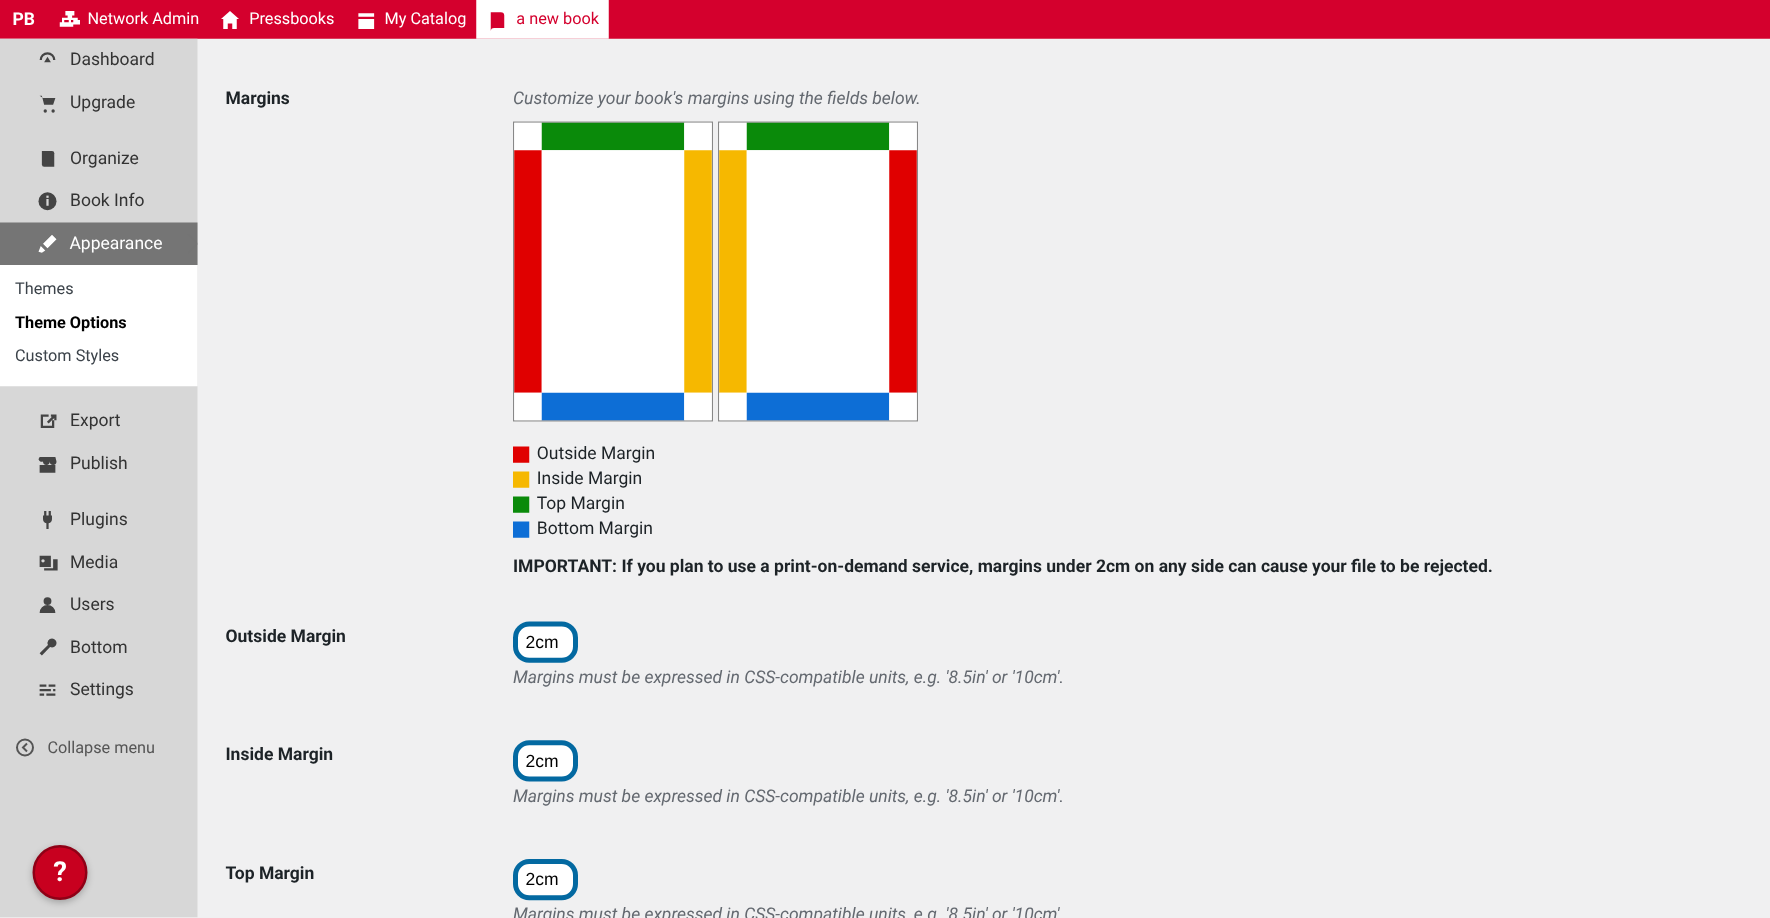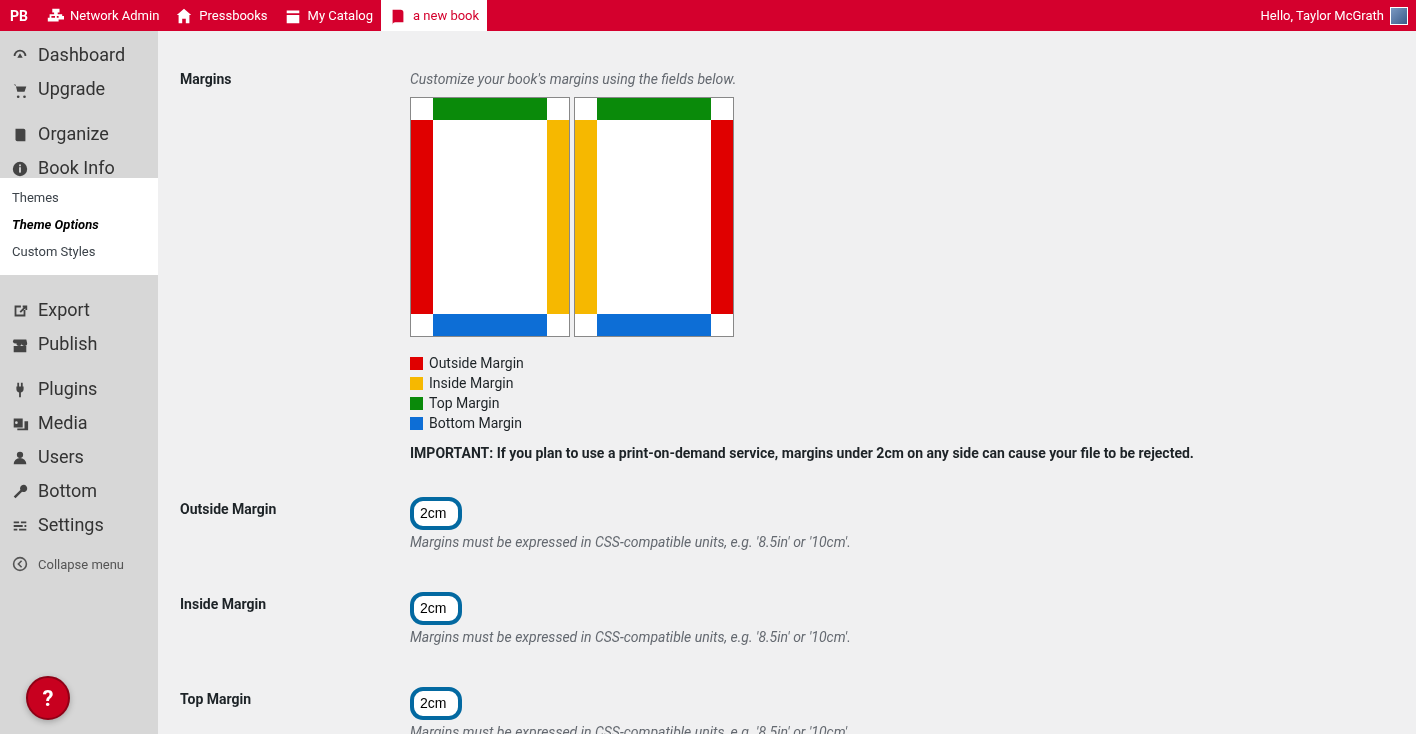--- a/index.html
+++ b/index.html
@@ -43,26 +43,26 @@
   
   #wpwrap { display:flex; height:calc(100vh - 31px); }
   #adminmenu {
     width:158px;
     background:#d7d7d7;
     flex-shrink:0;
     display:flex; flex-direction:column;
     position:relative;
   }
   .menu-item {
-    display:flex; align-items:flex-end;
+    display:flex; align-items:center;
     height:34px;
-    padding:0 10px;
+    padding:0 28px;
     color:#333;
     cursor:pointer;
-    font-size:18px;
+    font-size:14px;
   }
   .menu-item .icon { width:20px; display:flex; justify-content:center; margin-right:8px; }
   .menu-item.current {
     background:#757575; color:#fff;
     position:relative;
   }
   .menu-item.current::after {
     content:"";
     position:absolute; right:-8px; top:50%;
     transform:translateY(-50%);
@@ -72,21 +72,21 @@
   .submenu {
     background:#fff;
     padding: 6px 0 10px 0;
   }
   .submenu .sub-item {
     padding: 6px 12px;
     font-size:13px;
     color:#3c434a;
     cursor:pointer;
   }
-  .submenu .sub-item.current { font-weight:700; color:#000;font-style:italic; }
+  .submenu .sub-item.current { font-weight:700; color:#000; }
   .menu-sep { height:11px; }
   .collapse-item {
     display:flex; align-items:center;
     padding:10px 10px;
     color:#555;
     cursor:pointer;
     font-size:13px;
     text-align:right;
   }
   .collapse-item .icon { width:20px; margin-right:8px; display:flex; justify-content:center; }
@@ -210,26 +210,20 @@
         <div class="ab-item active">
           <span class="icon">
             <svg width="18" height="18" viewBox="0 0 20 20">
               <path fill="#d4002d" d="M4 3h9a3 3 0 013 3v11H7a3 3 0 00-3 3V3z"></path>
             </svg>
           </span>
           <span>a new book</span>
         </div>
       </div>
   </div>
-  <div class="ab-right">
-    <div class="ab-item">
-      <span>Hello, Taylor McGrath</span>
-      <span class="avatar"></span>
-    </div>
-  </div>
 </div>
 
 <div id="wpwrap">
 
   <div id="adminmenu">
     <div id="menu-items">
         <div class="menu-item">
           <span class="icon">
             <svg width="18" height="18" viewBox="0 0 20 20">
               <path fill="#444" d="M10 3a7 7 0 00-7 7h2a5 5 0 1110 0h2a7 7 0 00-7-7zm0 4l3 5H7l3-5z"></path>
@@ -256,20 +250,28 @@
         </div>
         <div class="menu-item">
           <span class="icon">
             <svg width="18" height="18" viewBox="0 0 20 20">
               <circle cx="10" cy="10" r="8" fill="#444"></circle>
               <rect x="9" y="8" width="2" height="6" fill="#d7d7d7"></rect>
               <rect x="9" y="5" width="2" height="2" fill="#d7d7d7"></rect>
             </svg>
           </span>
           <span>Book Info</span>
+        </div>
+        <div class="menu-item current">
+          <span class="icon">
+            <svg width="18" height="18" viewBox="0 0 20 20">
+              <path fill="#fff" d="M14 2l4 4-8 8-4-4 8-8zM4 12l4 4-3 2-3-1 2-5z"></path>
+            </svg>
+          </span>
+          <span>Appearance</span>
         </div>
         <div class="submenu">
           <div class="sub-item">Themes</div>
           <div class="sub-item current">Theme Options</div>
           <div class="sub-item">Custom Styles</div>
         </div>
         <div class="menu-sep"></div>
         <div class="menu-item">
           <span class="icon">
             <svg width="18" height="18" viewBox="0 0 20 20">

